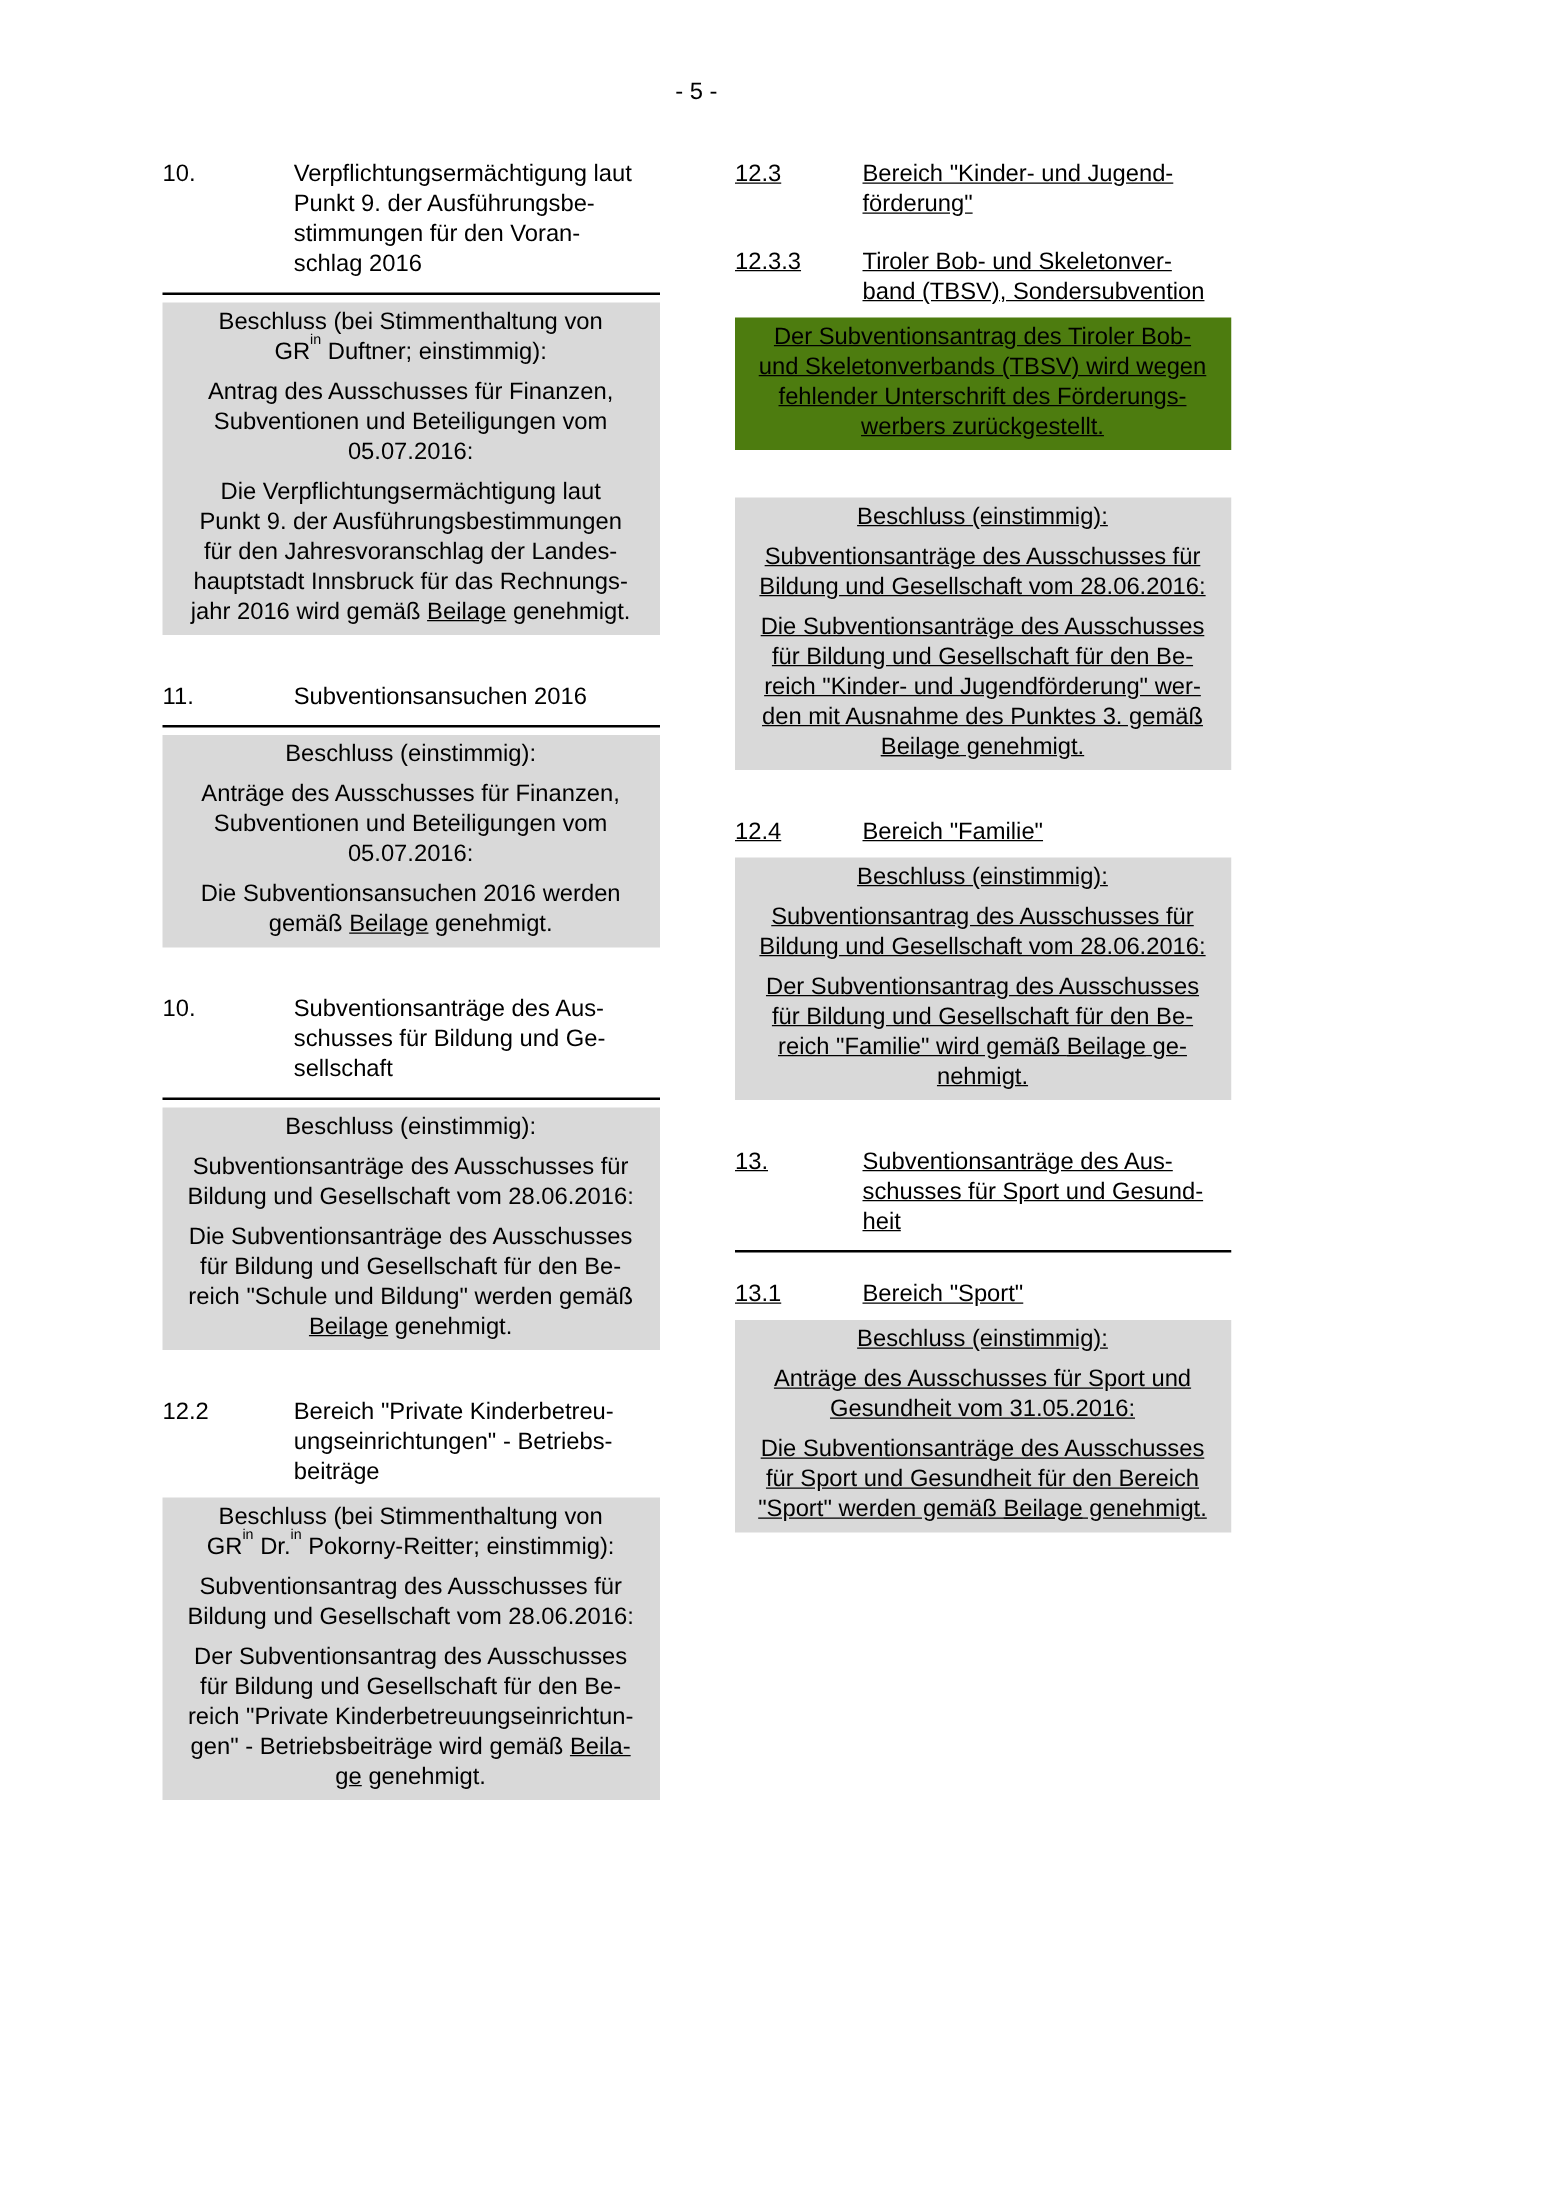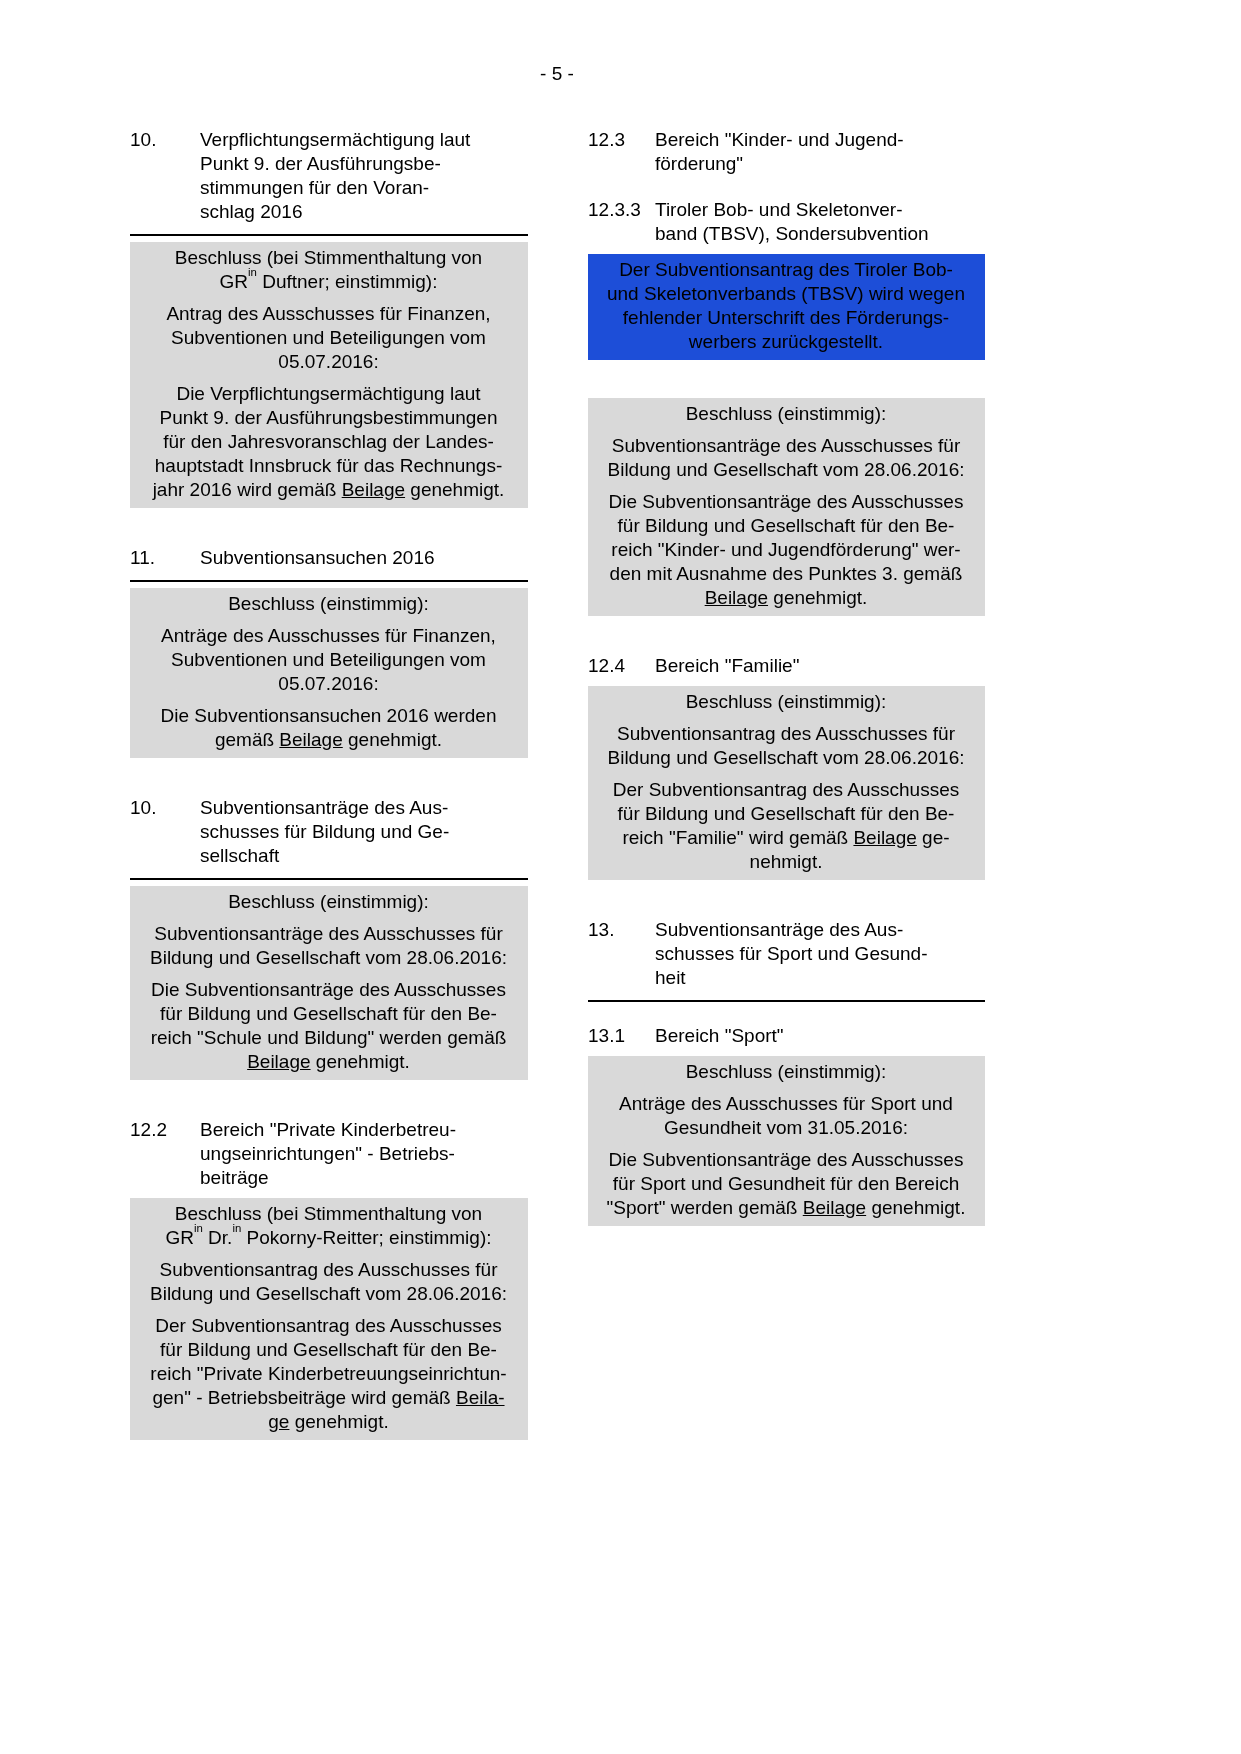--- a/index.html
+++ b/index.html
@@ -11,24 +11,24 @@
   }
   .page { position:absolute; inset:0; background:#fff; }
 
   .page-number {
     position:absolute; left:130px; top:62px; width:854px;
     text-align:center;
   }
 
   .column { position:absolute; top:128px; }
   .col-left  { left:130px; width:398px; }
-  .col-right { left:588px; width:397px; }
+  .col-right { left:588px; width:397px;text-decoration:underline; }
 
   
-  .heading { display:flex; align-items:flex-start; }
+  .heading { display:flex; align-items:flex-start;gap:35px; }
   .h-num   { flex:0 0 70px; white-space:pre; }
   .col-right .h-num { flex-basis:67px; }
   .h-title { flex:1; white-space:pre-line; }
   .heading.underlined { border-bottom:2px solid #000; padding-bottom:10px; }
 
   
   .block { background:#d9d9d9; padding:4px 6px 6px 5px;text-align:center; }
   .para  { white-space:pre-line; }
   .para + .para { margin-top:8px; }
 
@@ -93,21 +93,21 @@
     </div>
   <div class="column col-right">
       <div class="heading">
         <span class="h-num">12.3</span>
         <span class="h-title">Bereich "Kinder- und Jugend-<br>förderung"</span>
       </div>
       <div class="heading">
         <span class="h-num">12.3.3</span>
         <span class="h-title">Tiroler Bob- und Skeletonver-<br>band (TBSV), Sondersubvention</span>
       </div>
-      <div class="block" style="background: #1d4ed8;">
+      <div class="block" style="background: #4d7c0f;">
         <p class="para">Der Subventionsantrag des Tiroler Bob-<br>und Skeletonverbands (TBSV) wird wegen<br>fehlender Unterschrift des Förderungs-<br>werbers zurückgestellt.</p>
       </div>
       <div class="block" style="background: rgb(217, 217, 217);">
         <p class="para">Beschluss (einstimmig):</p>
         <p class="para">Subventionsanträge des Ausschusses für<br>Bildung und Gesellschaft vom 28.06.2016:</p>
         <p class="para">Die Subventionsanträge des Ausschusses<br>für Bildung und Gesellschaft für den Be-<br>reich "Kinder- und Jugendförderung" wer-<br>den mit Ausnahme des Punktes 3. gemäß<br><u>Beilage</u> genehmigt.</p>
       </div>
       <div class="heading">
         <span class="h-num">12.4</span>
         <span class="h-title">Bereich "Familie"</span>

